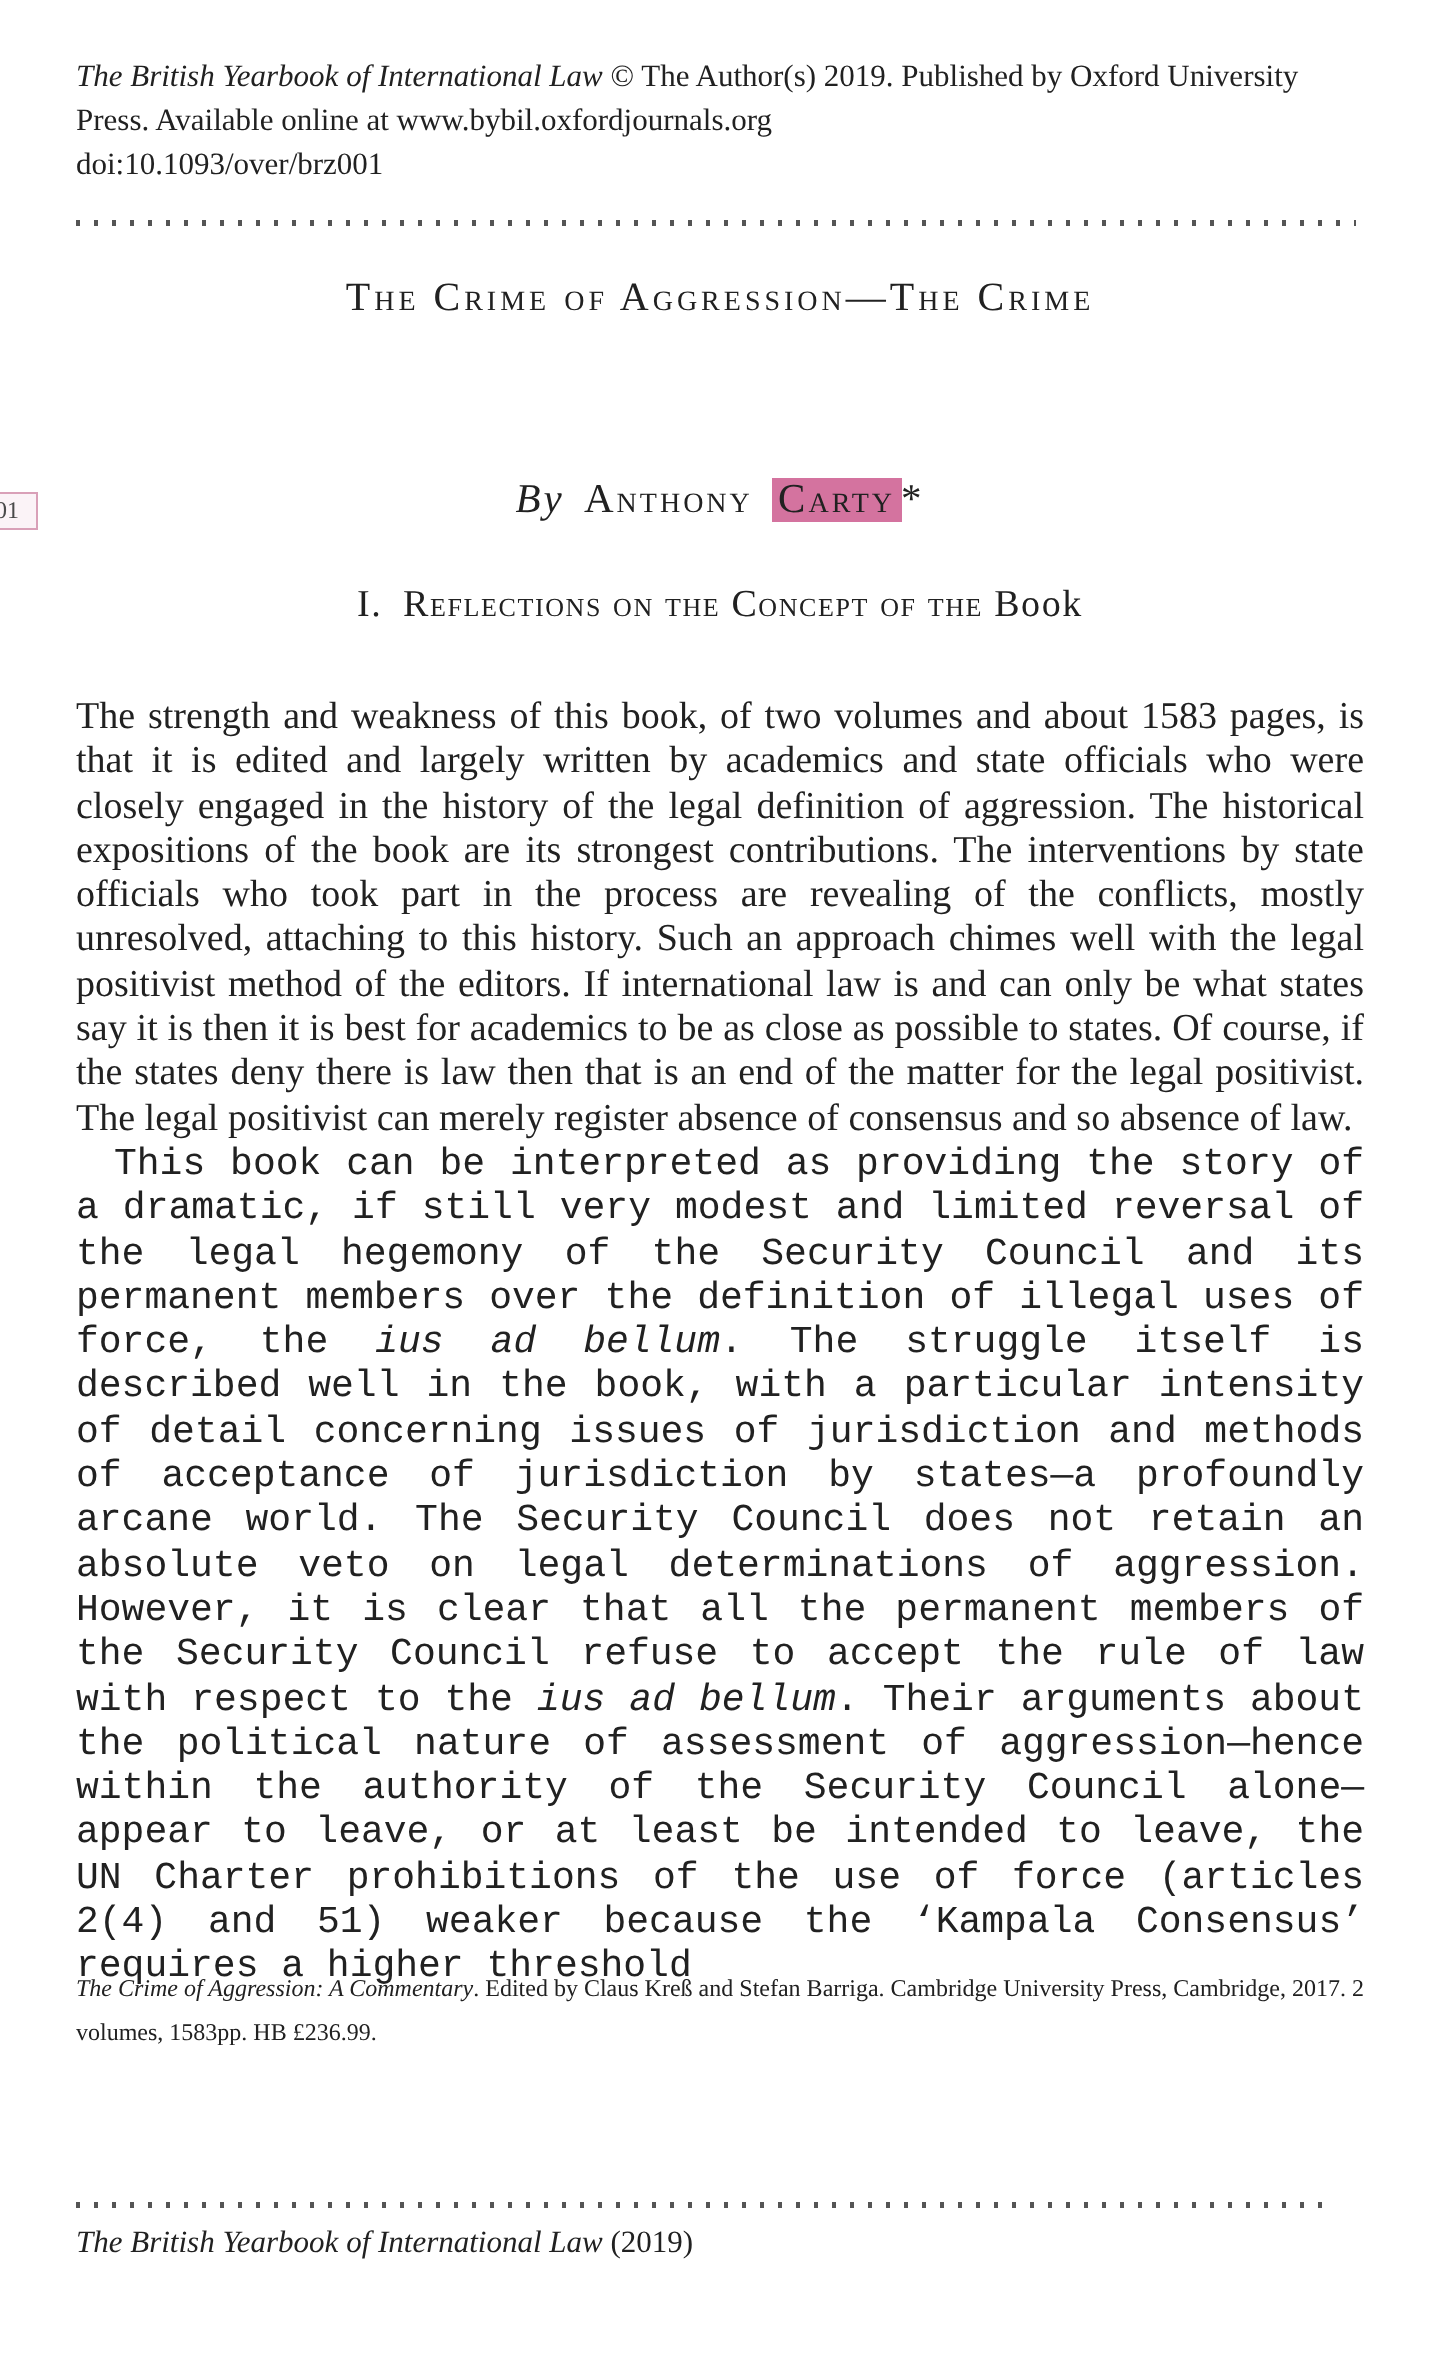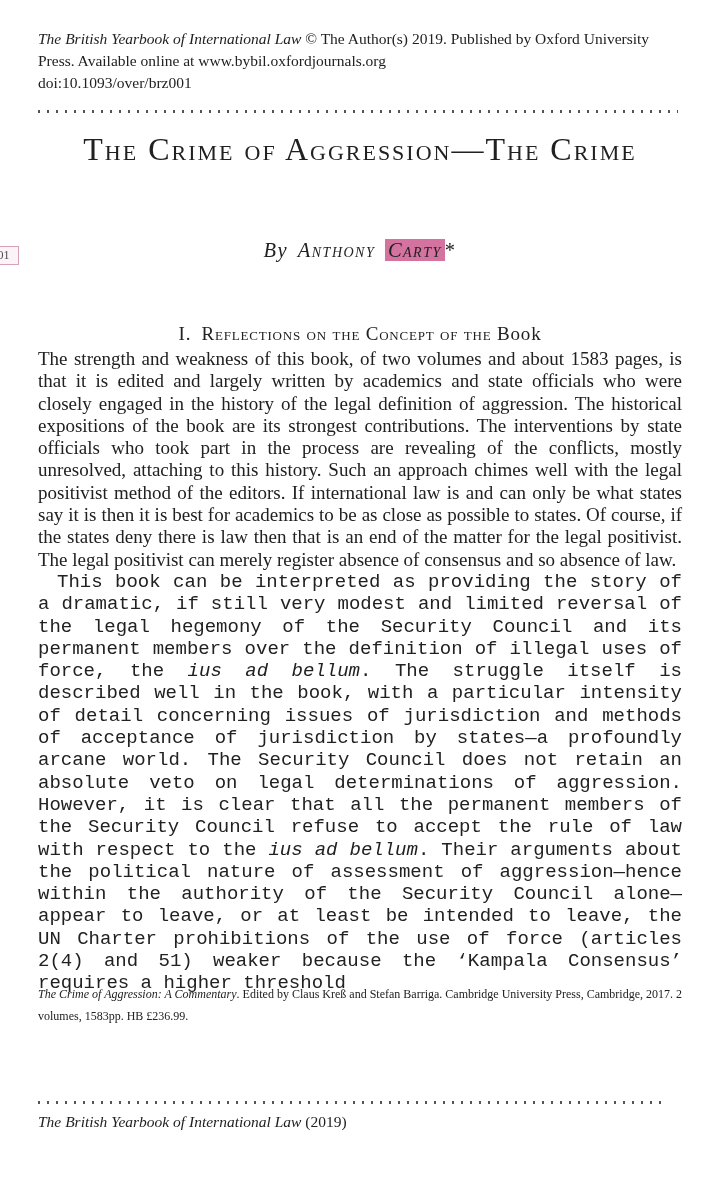--- a/index.html
+++ b/index.html
@@ -42,50 +42,50 @@
     font-size: 15.5px;
     line-height: 22px;
     text-align: left;
   }
 
   .rule-top { top: 110px; left: 38px; width: 640px; }
 
   .title-block {
     top: 131px; left: 0; width: 720px;
     text-align: center;
-    font-size: 32px;
+    font-size: 20px;
     line-height: 37px;
     font-variant: small-caps;
     letter-spacing: 2px;
     color: var(--text, #212121);
   }
   .title-block div { white-space: nowrap; }
 
   .byline-block {
     top: 239px; left: 0; width: 720px;
     text-align: center;
     font-size: 20.5px;
     letter-spacing: 1.5px;
     word-spacing: 3px;
   }
-  .byline-block .sc { font-variant: small-caps; font-style: italic; }
+  .byline-block .sc { font-variant: small-caps; }
 
   .marker-box {
     top: 246px; left: -12px;
     width: 29px; height: 17px;
     border: 1px solid var(--marker_border, #d9a0b8);
     background: var(--marker_bg, #fbf3f7);
     font-size: 12px;
     line-height: 17px;
     text-align: center;
     color: #4a4a4a;
   }
 
   .heading-block {
-    top: 323px; left: 0; width: 720px;
+    top: 292px; left: 0; width: 720px;
     text-align: center;
     font-size: 19px;
     letter-spacing: 0.8px;
   }
 
   .body-block {
     top: 348px; left: 38px; width: 644px;
     font-size: 19px;
     line-height: 22.3px;
     text-align: justify;

